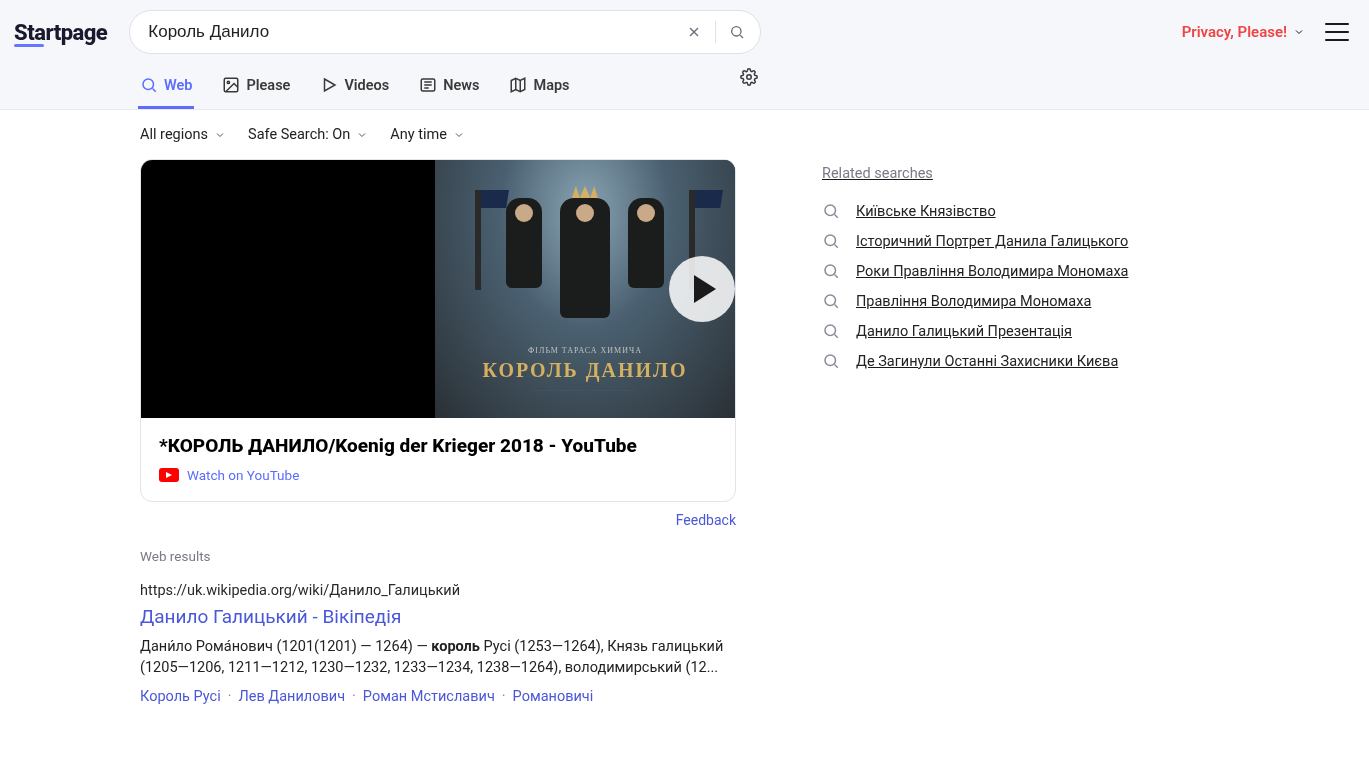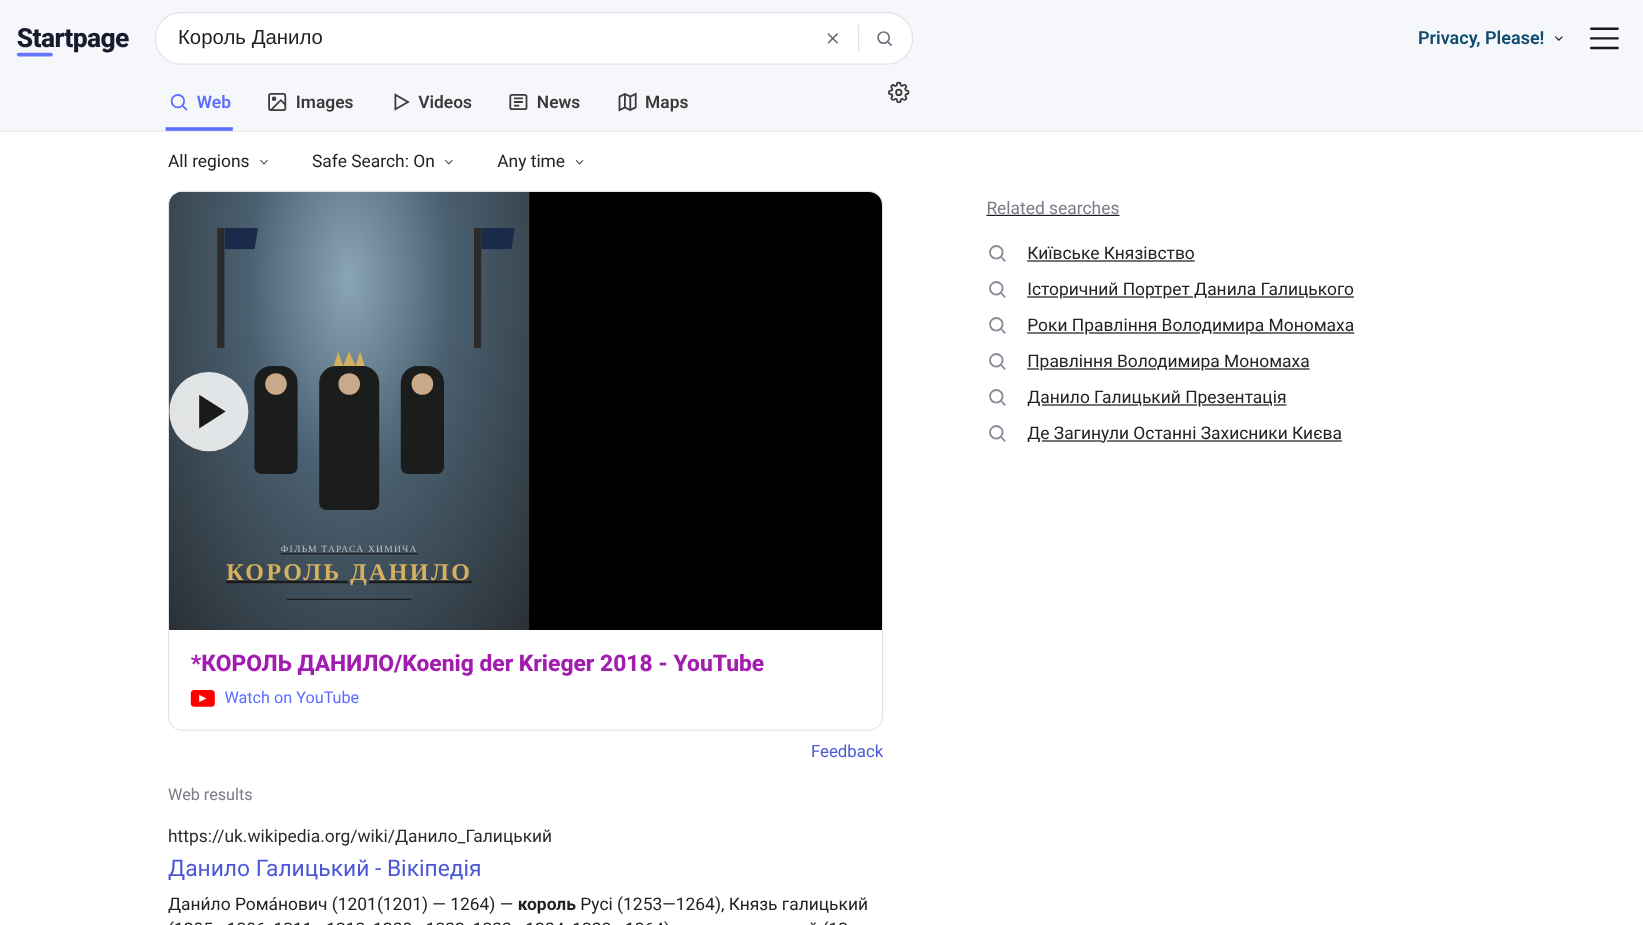--- a/index.html
+++ b/index.html
@@ -7,55 +7,55 @@
 .topbar { background: #f6f7fb; border-bottom: 1px solid #eaeaf0; }
 .topbar-inner { display: flex; align-items: center; padding: 10px 20px 0 14px; gap: 22px; }
 .logo { display: flex; align-items: center; font-weight: 800; font-size: 22px; color: #1a1a2e; letter-spacing: -0.5px; cursor: pointer; }
 .logo .mark { position: relative; }
 .logo .mark::after { content: ""; position: absolute; left: 0; bottom: -2px; width: 30px; height: 3px; background: linear-gradient(90deg, #6677ff, #6677ff); border-radius: 2px; }
 .searchbox { flex: 0 0 auto; width: 632px; display: flex; align-items: center; background: #fff; border: 1px solid #e0e0e8; border-radius: 28px; height: 44px; padding: 0 6px 0 18px; position: relative; }
 .searchbox input { flex: 1; border: none; outline: none; font-size: 17px; color: #222; background: transparent; }
 .sb-divider { width: 1px; height: 22px; background: #e0e0e8; margin: 0 4px; }
 .sb-btn { width: 34px; height: 34px; border: none; background: transparent; display: flex; align-items: center; justify-content: center; cursor: pointer; color: #6b6b7a; border-radius: 50%; }
 .topbar-right { margin-left: auto; display: flex; align-items: center; gap: 20px; }
-.privacy { display: flex; align-items: center; gap: 6px; font-size: 15px; font-weight: 600; color: #0c4a6e; cursor: pointer; }
+.privacy { display: flex; align-items: center; gap: 6px; font-size: 15px; font-weight: 600; color: #ef4444; cursor: pointer; }
 .hamburger { width: 24px; height: 18px; display: flex; flex-direction: column; justify-content: space-between; cursor: pointer; }
 .hamburger span { height: 2px; background: #1a1a1a; border-radius: 1px; }
 .tabsrow { display: flex; padding: 0 20px 0 138px; margin-top: 14px; position: relative; }
 .tabs { display: flex; gap: 26px; }
 .tab { display: flex; align-items: center; gap: 6px; font-size: 14.5px; font-weight: 600; color: #3a3a3a; padding: 8px 2px 12px; cursor: pointer; border-bottom: 3px solid transparent; }
 .tab.active { color: #5b6cff; border-bottom-color: #5b6cff; }
 .tab.active svg { stroke: #5b6cff; }
 .settings-icon { margin-left: auto; margin-right: 0; color: #555; cursor: pointer; padding-bottom: 10px; position: absolute; left: 740px; }
-.filtersrow { display: flex; gap: 34px; padding: 16px 20px 16px 140px; }
+.filtersrow { display: flex; gap: 22px; padding: 16px 20px 16px 140px; }
 .filter { display: flex; align-items: center; gap: 6px; font-size: 14.5px; color: #222; cursor: pointer; }
 .content { display: flex; padding: 0 20px 40px 140px; gap: 86px; align-items: flex-start; }
 .main-col { width: 596px; flex: 0 0 auto; }
 .side-col { width: 360px; flex: 0 0 auto; padding-top: 6px; text-decoration: underline; }
 .video-card { border: 1px solid #e3e3ea; border-radius: 12px; overflow: hidden; background: #fff; }
-.video-hero { position: relative; height: 365px; background: #000; display: flex; align-items: center; justify-content: flex-start; text-decoration: underline; }
+.video-hero { position: relative; height: 258px; background: #000; display: flex; align-items: center; justify-content: flex-end; }
 .poster { width: 300px; height: 100%; background: linear-gradient(180deg, #4a6070 0%, #2e3b42 40%, #1a1a18 100%); position: relative; display: flex; flex-direction: column; justify-content: flex-end; align-items: center; overflow: hidden; }
 .poster .sky { position: absolute; inset: 0; background: radial-gradient(ellipse at 50% 20%, #8aa5b5 0%, #4a6070 40%, #2a3035 100%); }
 .poster .figures { position: absolute; bottom: 100px; width: 100%; display: flex; justify-content: center; gap: 18px; }
 .fig { width: 36px; height: 90px; background: #1b1d1c; border-radius: 14px 14px 6px 6px; position: relative; }
 .fig.king { width: 50px; height: 120px; }
 .fig.king::before { content: ""; position: absolute; top: -12px; left: 50%; transform: translateX(-50%); width: 26px; height: 12px; background: #d4b060; clip-path: polygon(0 100%, 15% 0, 30% 100%, 50% 0, 70% 100%, 85% 0, 100% 100%); }
 .fig::after { content: ""; position: absolute; top: 6px; left: 50%; transform: translateX(-50%); width: 18px; height: 18px; background: #c9a988; border-radius: 50%; }
 .flag { position: absolute; top: 30px; width: 6px; height: 100px; background: #2a2a2a; }
 .flag.left { left: 40px; }
 .flag.right { right: 40px; }
 .flag::after { content:""; position:absolute; top:0; left:6px; width:28px; height:18px; background:#1a2a4a; clip-path: polygon(0 0,100% 0,90% 100%,0 100%); }
 .poster-text { position: relative; text-align: center; padding-bottom: 24px; color: #d4b060; font-family: Georgia, serif; }
 .poster-sub { font-size: 8px; color: #c0c0c0; letter-spacing: 1px; margin-bottom: 4px; }
 .poster-title-main { font-size: 20px; font-weight: 700; letter-spacing: 2px; }
 .poster-tiny { font-size: 5px; color: #888; margin-top: 6px; line-height: 1.3; max-width: 260px; }
 .play-overlay { position: absolute; width: 66px; height: 66px; border-radius: 50%; background: rgba(255,255,255,0.85); display: flex; align-items: center; justify-content: center; cursor: pointer; }
 .play-overlay::after { content: ""; border-left: 22px solid #1a1a1a; border-top: 14px solid transparent; border-bottom: 14px solid transparent; margin-left: 5px; }
 .video-meta { padding: 16px 18px 18px; }
-.video-title { font-size: 19px; font-weight: 800; color: #a21caf; margin-bottom: 10px; }
+.video-title { font-size: 19px; font-weight: 800; color: #000000; margin-bottom: 10px; }
 .watch-on { display: flex; align-items: center; gap: 8px; }
 .yt-badge { width: 20px; height: 14px; background: #ff0000; border-radius: 3px; position: relative; }
 .yt-badge::after { content:""; position:absolute; left:7px; top:3.5px; border-left:6px solid #fff; border-top:3.5px solid transparent; border-bottom:3.5px solid transparent; }
 .watch-link { color: #5b6cff; font-size: 13.5px; cursor: pointer; }
 .feedback { text-align: right; margin-top: 10px; color: #4a58d8; font-size: 14px; cursor: pointer; }
 .section-label { color: #7a7a88; font-size: 13.5px; margin: 20px 0 18px; }
 .result { margin-bottom: 24px; }
 .result-url { font-size: 14.5px; color: #2a2a2a; margin-bottom: 6px; word-break: break-all; }
 .result-title { font-size: 19px; color: #4a58d8; cursor: pointer; margin-bottom: 8px; font-weight: 400; }
 .result-snip { font-size: 14.5px; color: #222; line-height: 1.45; }
@@ -116,21 +116,21 @@
             <path d="M21 21l-4.3-4.3"></path>
           </svg>
         <span>Web</span>
       </div>
       <div class="tab">
         <svg class="ico" viewBox="0 0 24 24">
             <rect x="3" y="3" width="18" height="18" rx="2"></rect>
             <circle cx="8.5" cy="8.5" r="1.5"></circle>
             <path d="M21 15l-5-5L5 21"></path>
           </svg>
-        <span>Images</span>
+        <span>Please</span>
       </div>
       <div class="tab">
         <svg class="ico" viewBox="0 0 24 24">
             <polygon points="6 4 20 12 6 20 6 4"></polygon>
           </svg>
         <span>Videos</span>
       </div>
       <div class="tab">
         <svg class="ico" viewBox="0 0 24 24">
             <rect x="3" y="4" width="18" height="16" rx="2"></rect>

